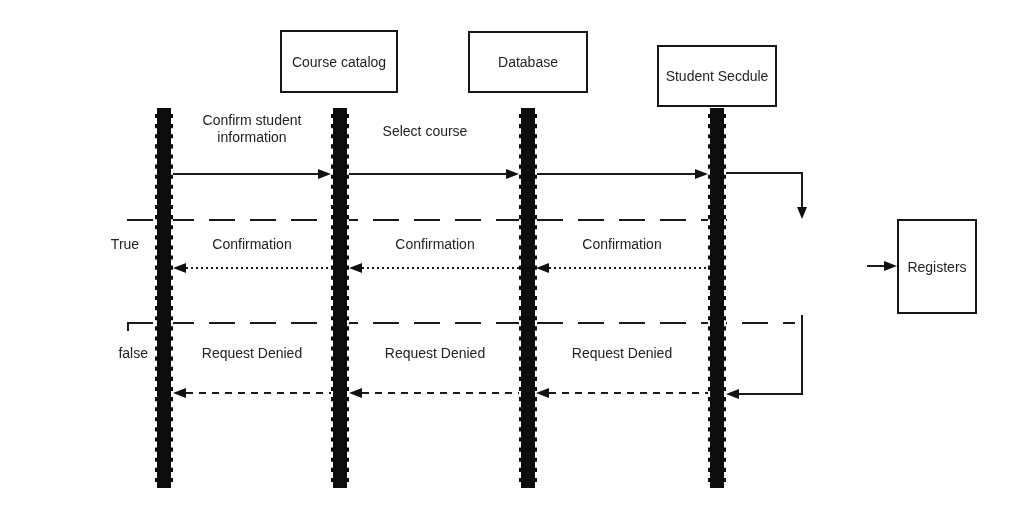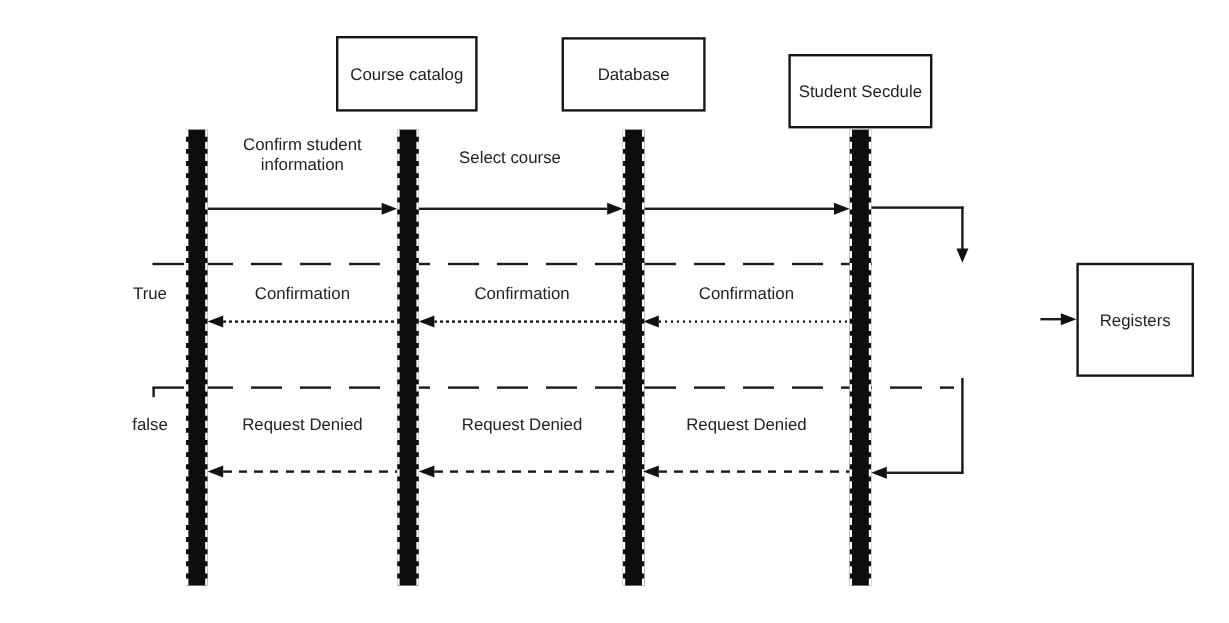--- a/index.html
+++ b/index.html
@@ -61,21 +61,21 @@
   <div class="hline" style="left:349px;top:173px;width:157px;"></div>
   <div class="ah right" style="left:506px;top:169px;"></div>
 
   <div class="hline" style="left:537px;top:173px;width:158px;"></div>
   <div class="ah right" style="left:695px;top:169px;"></div>
 
   <div class="hline" style="left:726px;top:172px;width:77px;"></div>
   <div class="vline" style="left:801px;top:172px;height:36px;"></div>
   <div class="ah down" style="left:797px;top:207px;"></div>
 
-  <div class="box" style="left:897px;top:219px;width:98px;height:95px;">Registers</div>
+  <div class="box" style="left:897px;top:219px;width:80px;height:95px;">Registers</div>
 
   <div class="hline" style="left:867px;top:265px;width:18px;"></div>
   <div class="ah right" style="left:884px;top:261px;"></div>
 
   <div class="vline" style="left:801px;top:315px;height:79px;"></div>
   <div class="hline" style="left:739px;top:393px;width:64px;"></div>
   <div class="ah left" style="left:726px;top:389px;"></div>
 
   <div class="hline dotted" style="left:186px;top:267px;width:145px;"></div>
   <div class="ah left" style="left:173px;top:263px;"></div>
@@ -97,18 +97,18 @@
 
   <div class="lbl" style="left:350px;top:123px;width:150px;">Select course</div>
   <div class="lbl" style="left:177px;top:112px;width:150px;">Confirm student
 information</div>
 
   <div class="lbl" style="left:102px;top:236px;width:46px;text-align:center;">True</div>
   <div class="lbl" style="left:177px;top:236px;width:150px;">Confirmation</div>
   <div class="lbl" style="left:355px;top:236px;width:160px;">Confirmation</div>
   <div class="lbl" style="left:542px;top:236px;width:160px;">Confirmation</div>
 
-  <div class="lbl" style="left:102px;top:345px;width:46px;">false</div>
+  <div class="lbl" style="left:102px;top:345px;width:46px;text-align:right;">false</div>
   <div class="lbl" style="left:177px;top:345px;width:150px;">Request Denied</div>
   <div class="lbl" style="left:355px;top:345px;width:160px;">Request Denied</div>
   <div class="lbl" style="left:542px;top:345px;width:160px;">Request Denied</div>
 
 </div>
 
 </body></html>

